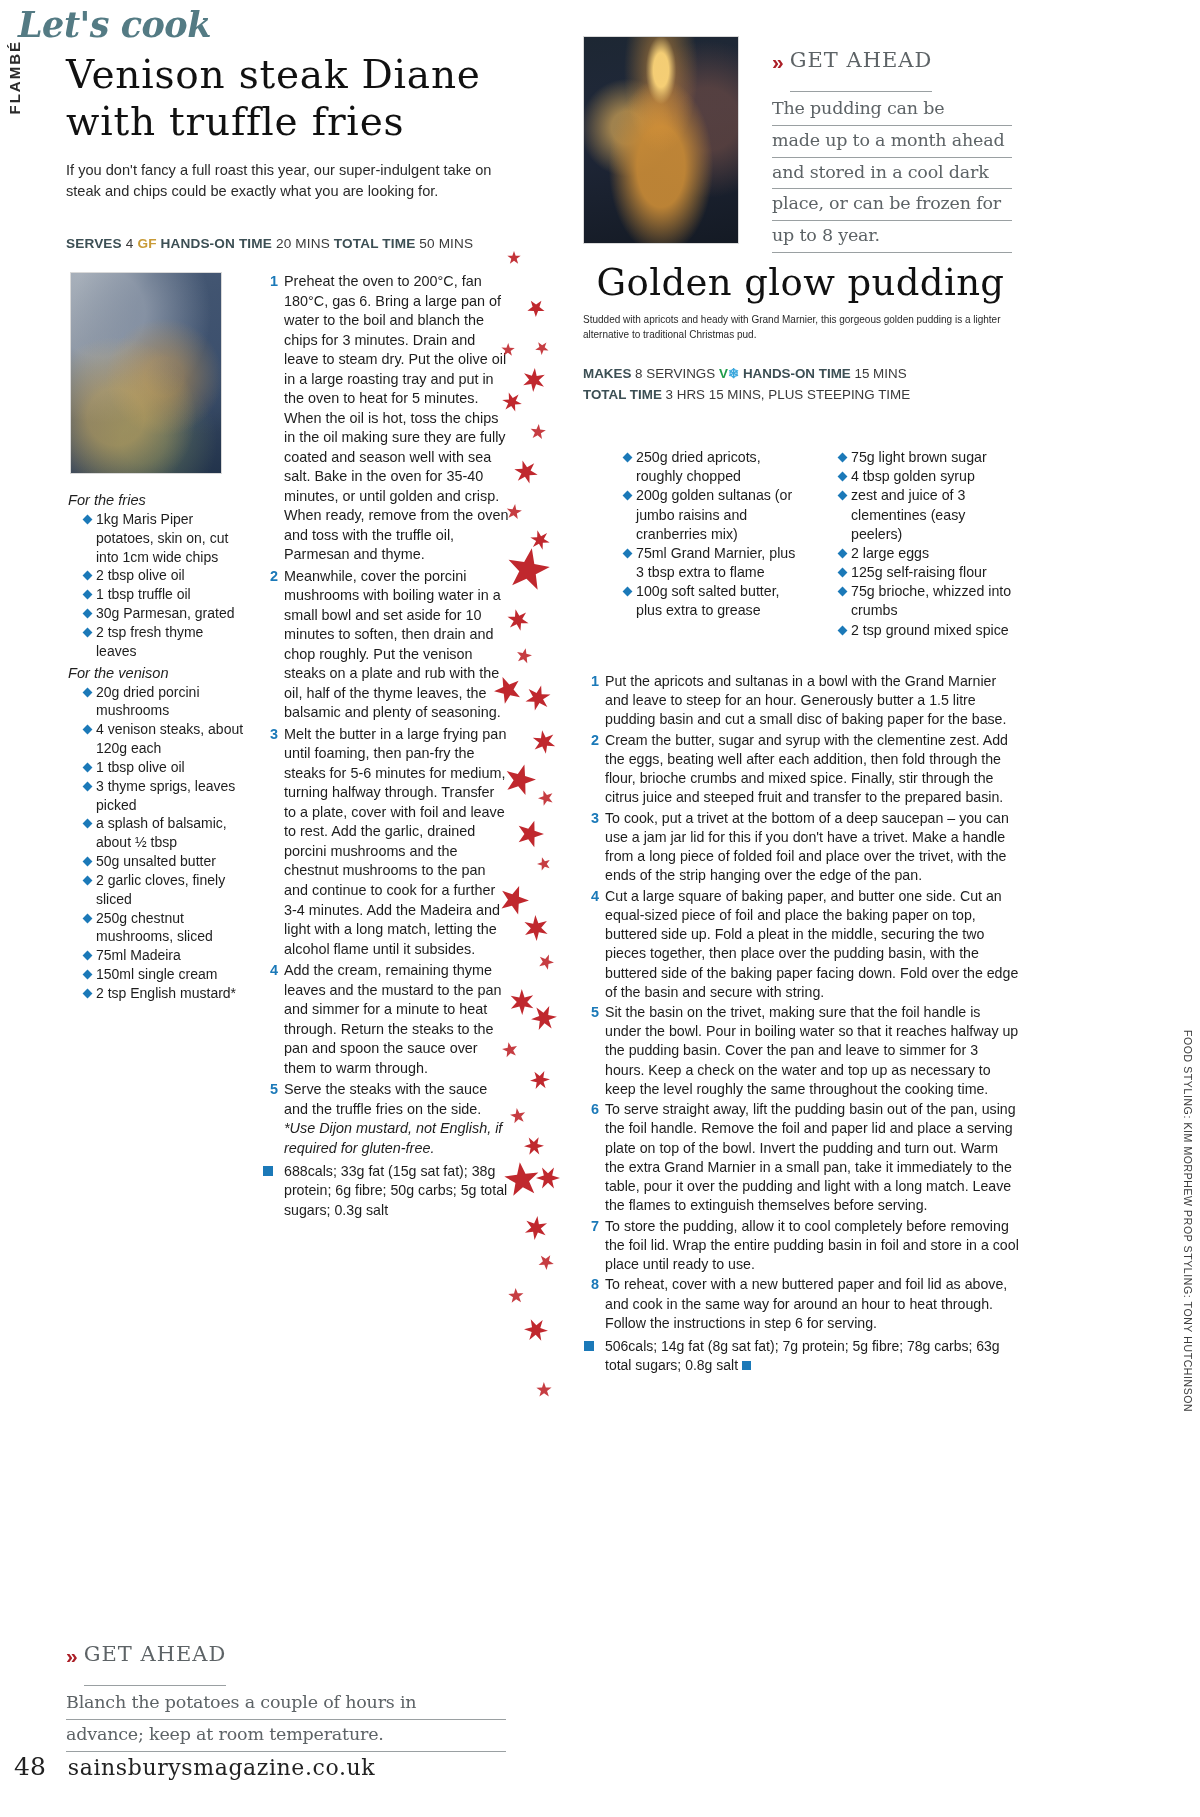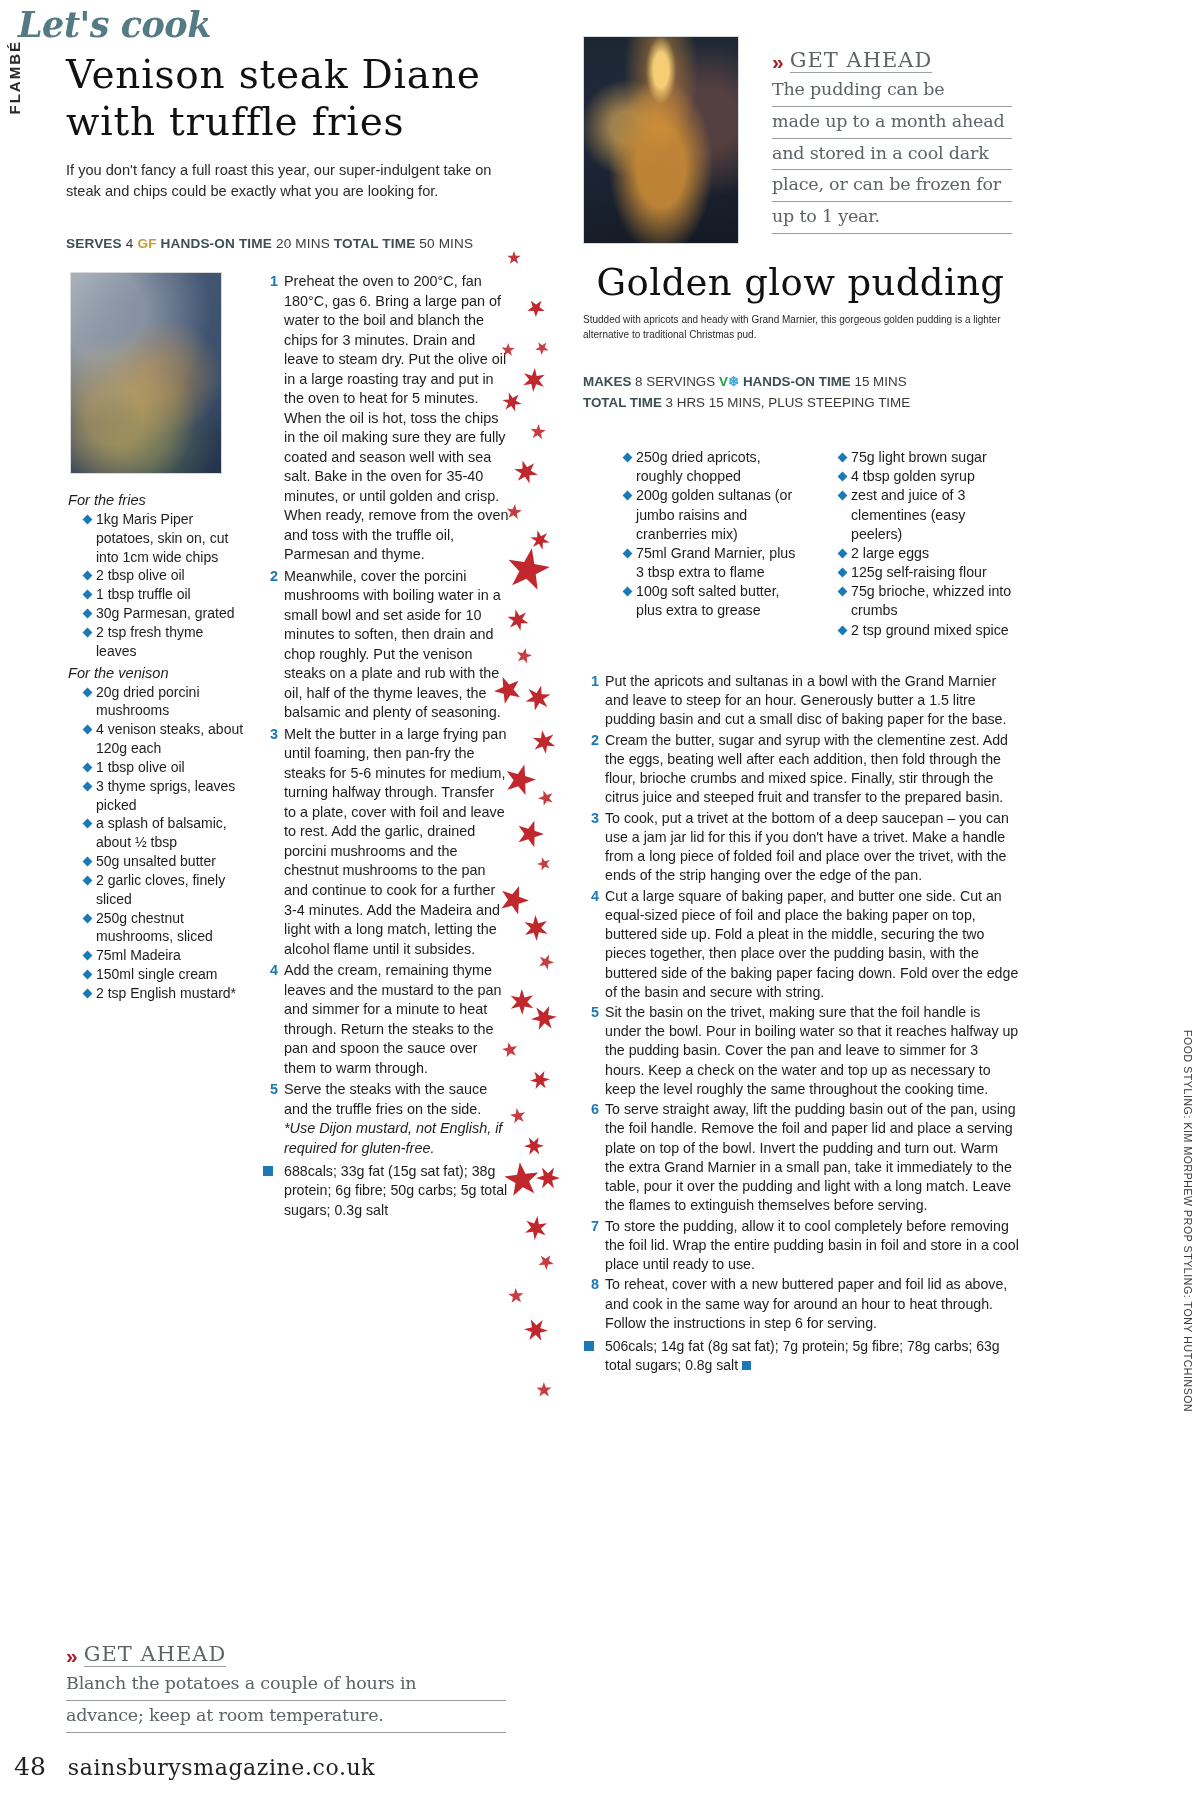--- a/index.html
+++ b/index.html
@@ -101,21 +101,21 @@
 
   
   .getahead { font-family:"DejaVu Serif", serif; }
   .ga-chev {
     color:#ab1f27; font-weight:700; font-size:21px;
     font-family:"Liberation Sans", sans-serif; line-height:1;
     margin-right:6px; display:inline-block; vertical-align:-2px;
   }
   .ga-title {
     display:inline-block; font-size:21px; letter-spacing:1.0px;
-    color:#5d6366; border-bottom:1px solid #9aa0a2; padding-bottom:0;
+    color:#5d6366; border-bottom:1px solid #9aa0a2; padding-bottom:19px;
   }
   .ga-body { margin-top:5px; }
   .ga-body span {
     display:block; font-size:17.5px; letter-spacing:-0.2px;
     color:#5d6366; border-bottom:1px solid #9aa0a2;
     padding-bottom:5px; margin-bottom:3px; line-height:1.30;
   }
   .ga-left { position:absolute; left:66px; top:1642px; width:440px; }
   .ga-right { position:absolute; left:772px; top:48px; width:240px; }
 
@@ -132,21 +132,21 @@
   }
   .right-col { position:absolute; left:583px; top:262px; width:435px; }
   .pud-title {
     font-family:"DejaVu Serif", serif; font-weight:400;
     font-size:37px; line-height:1.12; letter-spacing:0.4px;
     color:#111; margin:0 0 10px 0; white-space:nowrap;text-align:center;
   }
   .pud-stand {
     font-size:10px; line-height:1.44; color:#2a2a2a; margin:0; max-width:435px;
   }
-  .meta2 { margin-top:30px; font-size:13.4px; color:#4e5f63; line-height:1.55; }
+  .meta2 { margin-top:22px; font-size:13.4px; color:#4e5f63; line-height:1.55; }
   .meta2 b { font-weight:700; color:#3c4f54; }
   .meta2 .v { color:#1f9c4a; font-weight:700; }
   .meta2 .snow { color:#3aa7dd; font-weight:700; }
   .meta2 .plain { color:#3a3a3a; font-weight:400; }
 
   .pud-ing-wrap {
     position:absolute; left:608px; top:448px; width:412px;
     display:flex; gap:18px;
   }
   .pud-ing-wrap ul { flex:1; }
@@ -253,21 +253,21 @@
   <div class="photo-pud"></div>
   <div class="ga-right getahead">
     <div>
       <span class="ga-chev">»</span><span class="ga-title">GET AHEAD</span>
     </div>
     <div class="ga-body" id="ga-right-lines">
         <span>The pudding can be</span>
         <span>made up to a month ahead</span>
         <span>and stored in a cool dark</span>
         <span>place, or can be frozen for</span>
-        <span>up to 1 year.</span>
+        <span>up to 8 year.</span>
       </div>
   </div>
 
   <div class="right-col">
     <h1 class="pud-title">Golden glow pudding</h1>
     <p class="pud-stand">Studded with apricots and heady with Grand Marnier, this gorgeous golden pudding is a lighter alternative to traditional Christmas pud.</p>
     <div class="meta2">
       <div>
         <b>MAKES</b>
         <span class="plain">8 SERVINGS</span>

